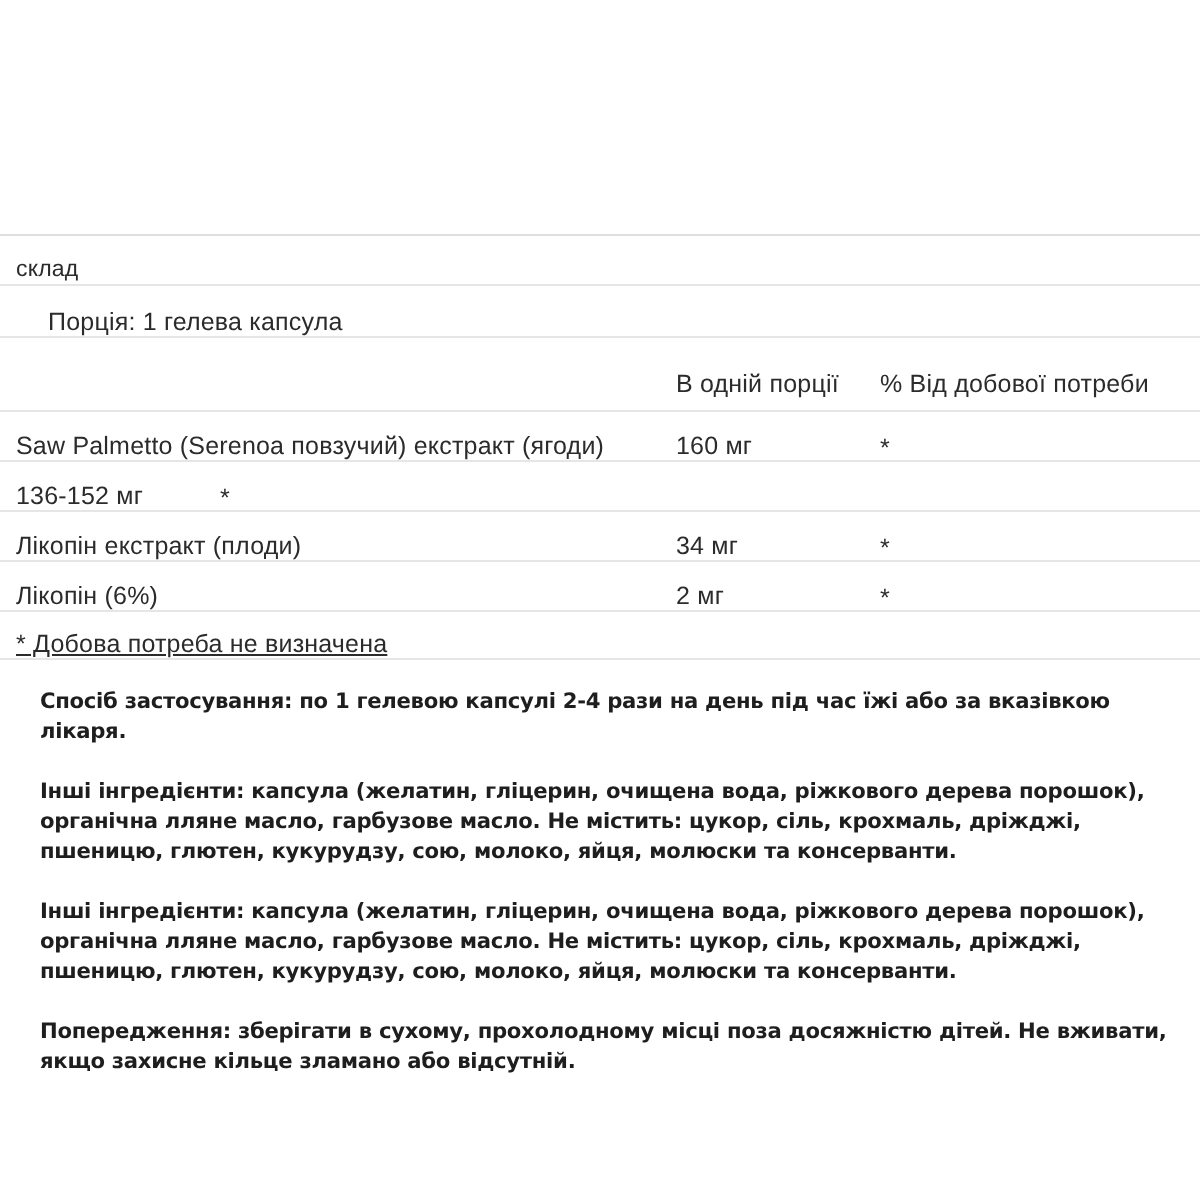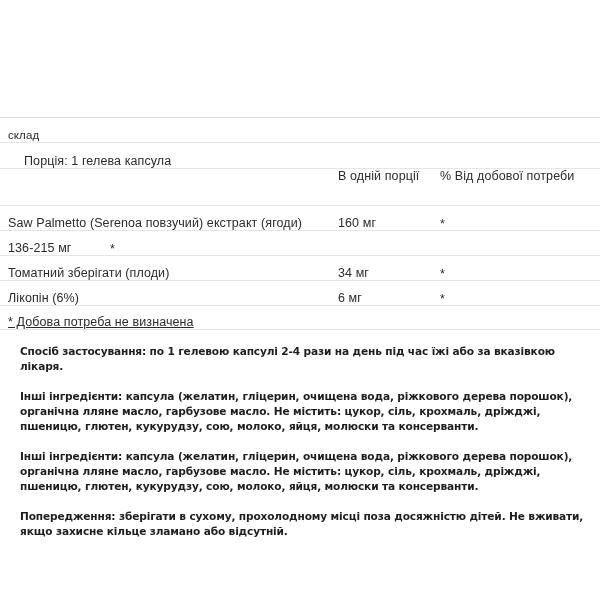--- a/index.html
+++ b/index.html
@@ -54,21 +54,21 @@
   }
 
   .row-serving {
     height: 25px;
     font-size: 12.5px;
     padding-left: 24px;
   }
 
   .row-head {
     height: 36px;
-    align-items: flex-start;
+    align-items: flex-end;
     padding-bottom: 6px;
     font-size: 12.5px;
   }
 
   .row-item {
     height: 24px;
     font-size: 12.5px;
   }
 
   .row-foot {
@@ -150,37 +150,37 @@
 
   <div class="row row-item">
     <span class="col-name">Saw Palmetto (Serenoa повзучий) екстракт (ягоди)</span>
     <span class="col-amount">160 мг</span>
     <span class="col-dv"><span class="star">*</span></span>
   </div>
 
   <div class="rule"></div>
 
   <div class="row row-item">
-    <span class="col-amount">136-215 мг</span>
+    <span class="col-amount">136-152 мг</span>
     <span class="col-dv"><span class="star">*</span></span>
   </div>
 
   <div class="rule"></div>
 
   <div class="row row-item">
-    <span class="col-name">Томатний зберігати (плоди)</span>
+    <span class="col-name">Лікопін екстракт (плоди)</span>
     <span class="col-amount">34 мг</span>
     <span class="col-dv"><span class="star">*</span></span>
   </div>
 
   <div class="rule"></div>
 
   <div class="row row-item">
     <span class="col-name">Лікопін (6%)</span>
-    <span class="col-amount">6 мг</span>
+    <span class="col-amount">2 мг</span>
     <span class="col-dv"><span class="star">*</span></span>
   </div>
 
   <div class="rule"></div>
 
   <div class="row row-foot">
     <span>* Добова потреба не визначена</span>
   </div>
 
   <div class="rule"></div>

